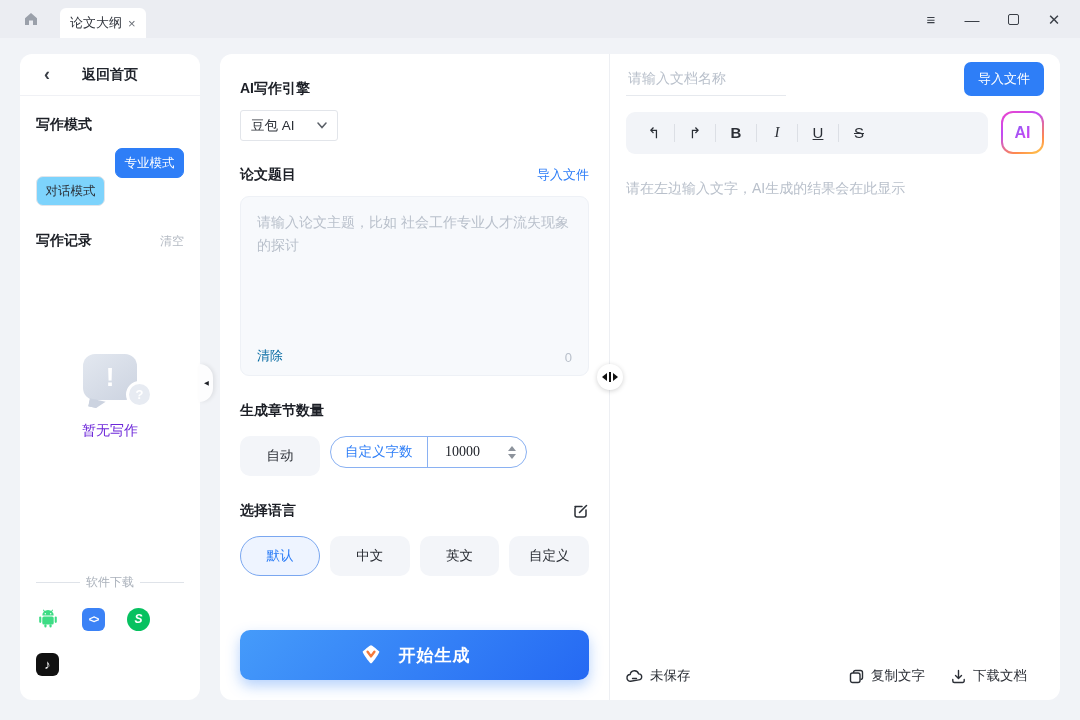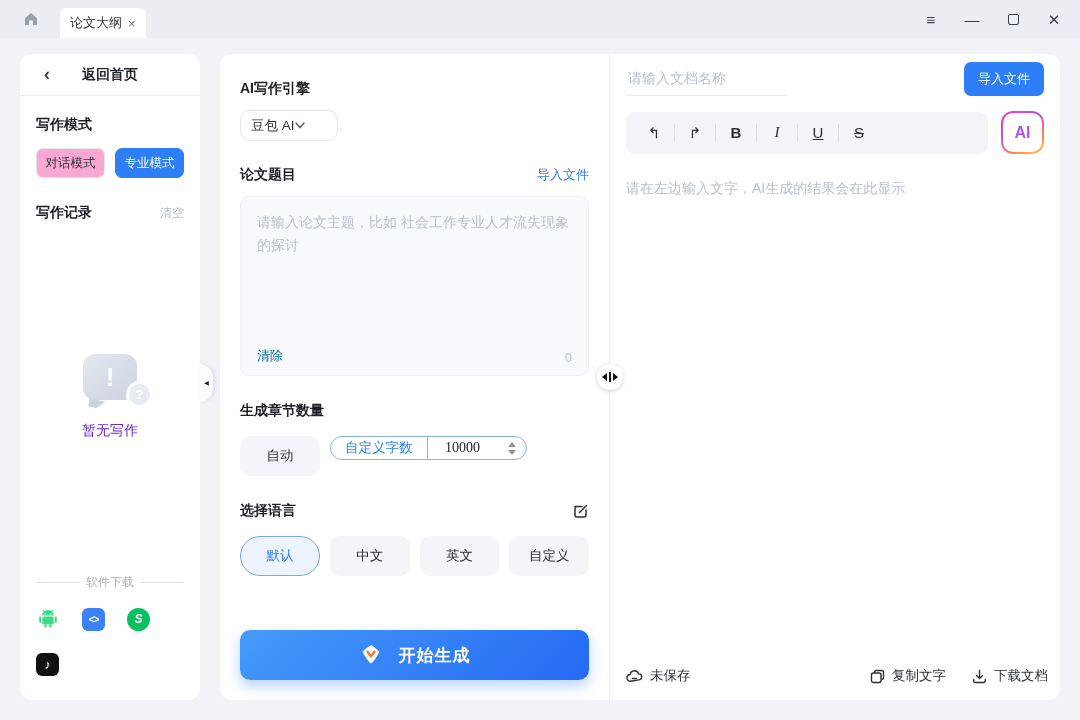--- a/index.html
+++ b/index.html
@@ -16,21 +16,21 @@
   .maximize-box { width:11px; height:11px; border:1.5px solid #3a3f47; border-radius:2px; }
 
   
   .sidebar { position:absolute; left:20px; top:54px; width:180px; bottom:20px; background:#fff; border-radius:12px; padding:0 16px; }
   .back-row { height:42px; display:flex; align-items:center; justify-content:center; position:relative; border-bottom:1px solid #f0f1f5; margin:0 -16px; padding:0 16px; cursor:pointer; }
   .back-chevron { position:absolute; left:24px; font-size:18px; color:#3a3f47; font-weight:bold; }
   .back-label { font-size:14px; color:#22262e; font-weight:bold; }
   .side-section-title { font-size:14px; font-weight:bold; color:#1c1f26; margin-top:20px; }
   .mode-row { display:flex; gap:10px; margin-top:14px; }
   .mode-btn { flex:1; height:30px; border-radius:7px; font-size:12.5px; display:flex; align-items:center; justify-content:center; cursor:pointer; }
-  .mode-btn.plain { background:#f9a8d4; border:1px solid #e2e5ea; color:#2b2f36; }
+  .mode-btn.plain { background:#7dd3fc; border:1px solid #e2e5ea; color:#2b2f36;margin-top:28px; }
   .mode-btn.active { background:#2e7ef7; border:1px solid #2e7ef7; color:#fff; }
   .records-row { display:flex; align-items:center; justify-content:space-between; margin-top:26px; }
   .clear-link { font-size:12px; color:#b4bac3; cursor:pointer; }
   .empty-wrap { position:absolute; top:300px; left:0; right:0; display:flex; flex-direction:column; align-items:center; }
   .bubble { width:54px; height:46px; border-radius:12px; background:linear-gradient(145deg,#e3e8f0,#ccd3e0); position:relative; display:flex; align-items:center; justify-content:center; }
   .bubble::after { content:""; position:absolute; left:6px; bottom:-8px; border:8px solid transparent; border-top-color:#ccd3e0; border-left-color:#ccd3e0; border-bottom:0; transform:rotate(12deg); }
   .bubble-excl { color:#fff; font-size:26px; font-weight:bold; }
   .q-circle { position:absolute; right:-16px; bottom:-8px; width:27px; height:27px; border-radius:50%; background:#e7ebf2; border:3px solid #fff; display:flex; align-items:center; justify-content:center; color:#fff; font-size:13px; font-weight:bold; }
   .empty-text { margin-top:22px; font-size:14px; color:#6d28d9; }
   .collapse-tab { position:absolute; right:-13px; top:310px; width:14px; height:38px; background:#fdfdfe; border-radius:0 19px 19px 0; box-shadow:2px 0 4px rgba(0,0,0,.08); display:flex; align-items:center; justify-content:center; cursor:pointer; color:#1c1f26; font-size:9px; }
@@ -41,32 +41,32 @@
   .dl-row2 { margin-top:22px; }
   .icon-chip { width:23px; height:23px; border-radius:6px; display:flex; align-items:center; justify-content:center; cursor:pointer; }
   .code-chip { background:#3b82f6; color:#fff; font-size:10px; font-weight:bold; letter-spacing:-1px; }
   .mini-chip { background:#07c160; border-radius:50%; color:#fff; font-size:12px; font-weight:bold; font-style:italic; }
   .tiktok-chip { background:#111; color:#fff; font-size:13px; }
 
   
   .workcard { position:absolute; left:220px; right:20px; top:54px; bottom:20px; background:#fff; border-radius:12px; display:flex; }
   .compose { width:390px; border-right:1px solid #edeff3; padding:26px 20px 20px; position:relative; }
   .sec-label { font-size:14px; font-weight:bold; color:#1c1f26; }
-  .engine-select { margin-top:12px; width:98px; height:31px; border:1px solid #e2e5ea; border-radius:10px; display:flex; align-items:center; justify-content:flex-start; padding:0 10px; font-size:13.5px; color:#2b2f36; cursor:pointer; background:#fff; }
+  .engine-select { margin-top:12px; width:98px; height:31px; border:1px solid #e2e5ea; border-radius:3px; display:flex; align-items:center; justify-content:space-between; padding:0 10px; font-size:13.5px; color:#2b2f36; cursor:pointer; background:#fff; }
   .topic-row { display:flex; align-items:center; justify-content:space-between; margin-top:25px; }
   .link-blue { font-size:13px; color:#2e7ef7; cursor:pointer; }
   .topic-box { margin-top:12px; height:180px; background:#f7f9fc; border:1px solid #eef1f6; border-radius:9px; position:relative; }
   .topic-box textarea { width:100%; height:132px; background:transparent; border:0; outline:0; resize:none; padding:14px 16px; font-size:14px; line-height:1.65; font-family:inherit; color:#30343c; }
   .topic-box textarea::placeholder { color:#b9c0cb; }
   .box-clear { position:absolute; left:16px; bottom:10px; font-size:13px; color:#0369a1; cursor:pointer; }
   .box-count { position:absolute; right:16px; bottom:10px; font-size:13px; color:#b9c0cb; }
   .chapters-label { margin-top:26px; }
   .count-row { display:flex; gap:10px; margin-top:16px; }
   .auto-btn { width:80px; height:40px; background:#f3f5f9; border-radius:10px; display:flex; align-items:center; justify-content:center; font-size:13.5px; color:#2b2f36; cursor:pointer; }
-  .custom-group { height:24px; border:1px solid #8ab1f2; border-radius:20px; display:flex; align-items:stretch; overflow:hidden; background:#fff; }
+  .custom-group { height:32px; border:1px solid #8ab1f2; border-radius:20px; display:flex; align-items:stretch; overflow:hidden; background:#fff; }
   .custom-label { display:flex; align-items:center; padding:0 14px; color:#2e7ef7; font-size:13.5px; border-right:1px solid #8ab1f2; cursor:pointer; }
   .custom-num-wrap { display:flex; align-items:center; padding:0 10px 0 6px; gap:16px;font-family:Liberation Serif, serif; }
   .custom-num { width:58px; border:0; outline:0; font-size:14px; color:#1c1f26; text-align:center; font-family:inherit; background:transparent; }
   .spinner { display:flex; flex-direction:column; gap:3px; cursor:pointer; }
   .spin-up { width:0; height:0; border-left:4px solid transparent; border-right:4px solid transparent; border-bottom:5px solid #8d939c; }
   .spin-down { width:0; height:0; border-left:4px solid transparent; border-right:4px solid transparent; border-top:5px solid #8d939c; }
   .lang-row-head { display:flex; align-items:center; justify-content:space-between; margin-top:26px; }
   .lang-btns { display:flex; gap:10px; margin-top:16px; }
   .lang-btn { width:80px; height:40px; border-radius:10px; background:#f3f5f9; display:flex; align-items:center; justify-content:center; font-size:13.5px; color:#2b2f36; cursor:pointer; }
   .lang-btn.selected { background:#eef4ff; border:1px solid #7aa7f0; border-radius:20px; color:#2e7ef7; }
@@ -88,21 +88,21 @@
   .toolbar { flex:1; height:42px; background:#f2f4f8; border-radius:9px; display:flex; align-items:center; padding:0 8px; max-width:362px; }
   .tb-btn { width:40px; height:26px; display:flex; align-items:center; justify-content:center; font-size:15px; color:#2b2f36; cursor:pointer; }
   .tb-sep { width:1px; height:18px; background:#dcdfe5; }
   .tb-bold { font-weight:bold; }
   .tb-italic { font-style:italic; font-family:"Liberation Serif",serif; }
   .tb-underline { text-decoration:underline; }
   .tb-strike { text-decoration:line-through; }
   .ai-chip { margin-left:auto; width:43px; height:43px; border-radius:12px; border:2.5px solid transparent; background:linear-gradient(#fff,#fff) padding-box, linear-gradient(150deg,#f043c8 0%,#c14bf5 35%,#ff8a4c 75%,#ffd24a 100%) border-box; display:flex; align-items:center; justify-content:center; cursor:pointer; }
   .ai-chip span { font-size:16px; font-weight:bold; background:linear-gradient(135deg,#8a5cf6,#e03df0); -webkit-background-clip:text; background-clip:text; color:transparent; }
   .preview-placeholder { margin-top:26px; font-size:14px; color:#b9c0cb; }
-  .preview-footer { position:absolute; left:16px; right:12px; bottom:15px; display:flex; align-items:center; }
+  .preview-footer { position:absolute; left:16px; right:33px; bottom:15px; display:flex; align-items:center; }
   .footer-item { display:flex; align-items:center; gap:7px; font-size:13.5px; color:#2b2f36; cursor:pointer; }
   .footer-right { margin-left:auto; display:flex; gap:26px; }
   svg.oicon { display:block; }
 </style>
 </head>
 <body>
 
 <div class="titlebar">
   <div class="home-btn">
     <svg class="oicon" width="18" height="18" viewBox="0 0 18 18">

